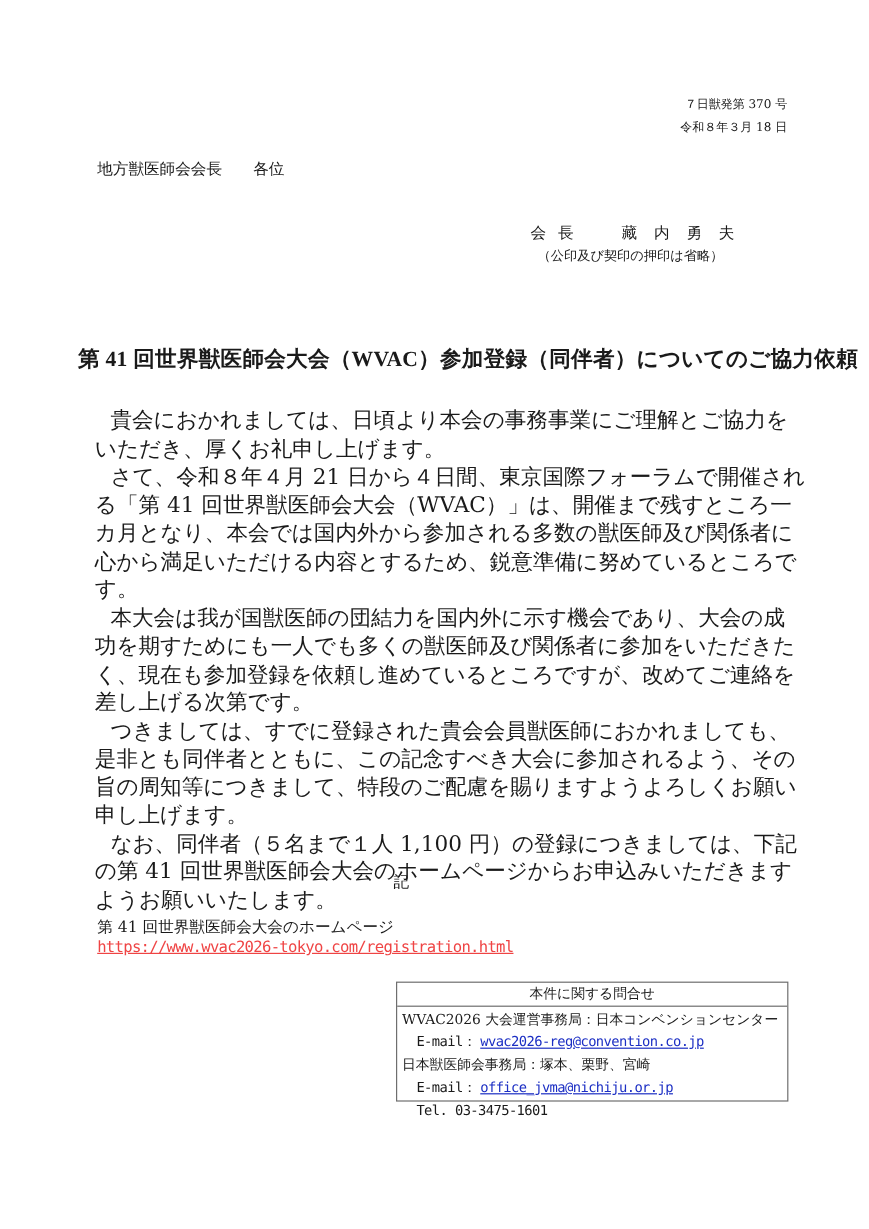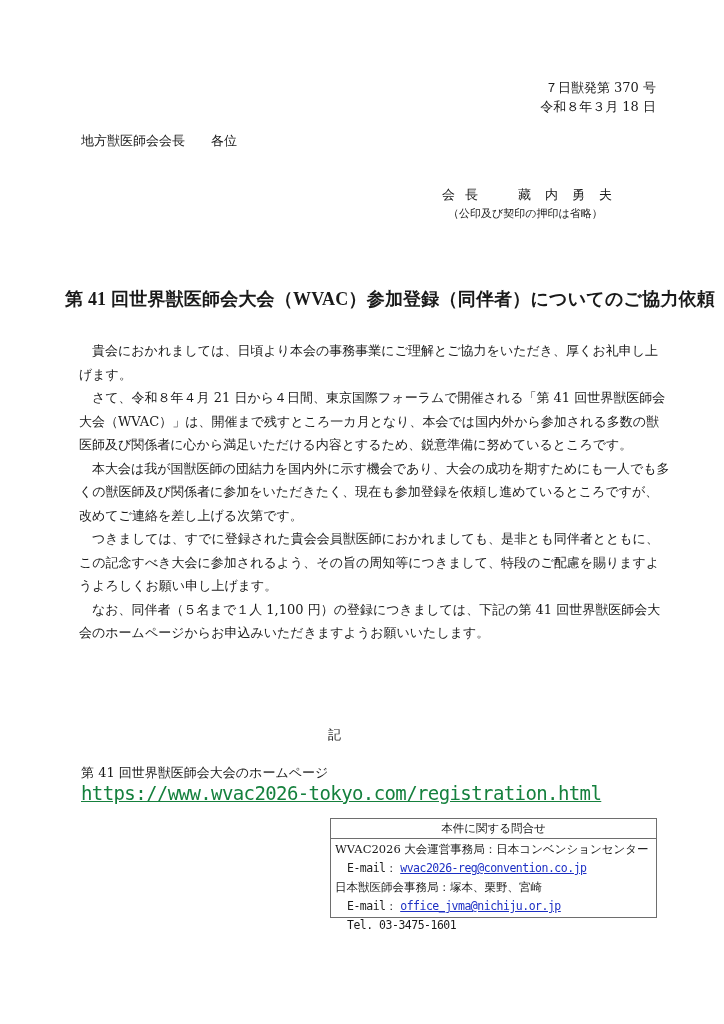--- a/index.html
+++ b/index.html
@@ -2,43 +2,43 @@
 <html><head>
 <meta charset="utf-8">
 <style>
   html, body { margin: 0; padding: 0; background: #ffffff; }
   body {
     width: 724px; height: 1024px; position: relative; overflow: hidden;
     font-family: "DejaVu Serif", "Liberation Serif", serif;
     color: #1a1a1a;
   }
   .abs { position: absolute; white-space: nowrap; }
-  .doc-no { right: 68px; top: 78px; font-size: 13px; line-height: 19px; text-align: right; }
+  .doc-no { right: 68px; top: 78px; font-size: 10px; line-height: 19px; text-align: right; }
   .addressee { left: 81px; top: 132px; font-size: 13px; }
   .addressee .gap { display: inline-block; width: 26px; }
   .sender { left: 424px; top: 185px; font-size: 13px; line-height: 19px; }
   .sender .org { letter-spacing: 0px; }
   .sender .org .spaced { letter-spacing: 5px; }
   .sender .pres { padding-left: 18px; letter-spacing: 0px; }
   .sender .pres .role { letter-spacing: 10px; }
   .sender .pres .name { letter-spacing: 14px; margin-left: 30px; }
   .sender .note { padding-left: 24px; font-size: 11px; }
   .title {
     left: 65px; top: 287px; font-size: 18px; font-weight: bold;
     font-family: Liberation Serif, serif; letter-spacing: 0.2px;
   }
   .body-text {
     position: absolute; left: 79px; top: 339px; width: 592px;
-    font-size: 13px; line-height: 23.5px; white-space: normal;
+    font-size: 18px; line-height: 23.5px; white-space: normal;
   }
   .body-text p { margin: 0; text-indent: 13px; }
   .ki { left: 328px; top: 726px; font-size: 13px; }
   .hp-label { left: 81px; top: 764px; font-size: 13px; }
   .hp-link {
-    left: 81px; top: 782px; font-size: 19px; color: #15803d; text-decoration: underline;
+    left: 81px; top: 782px; font-size: 13px; color: #ef4444; text-decoration: underline;
     font-family: "DejaVu Sans Mono", "Liberation Mono", monospace; letter-spacing: -0.6px;
   }
   .contact-box {
     position: absolute; left: 330px; top: 818px; width: 327px; height: 100px;
     border: 1.5px solid #6e6e6e; box-sizing: border-box; font-size: 11.5px;
   }
   .contact-box .hdr {
     height: 19px; line-height: 19px; text-align: center; border-bottom: 1.5px solid #6e6e6e;
   }
   .contact-box .rows { padding: 1px 0 0 4px; }

